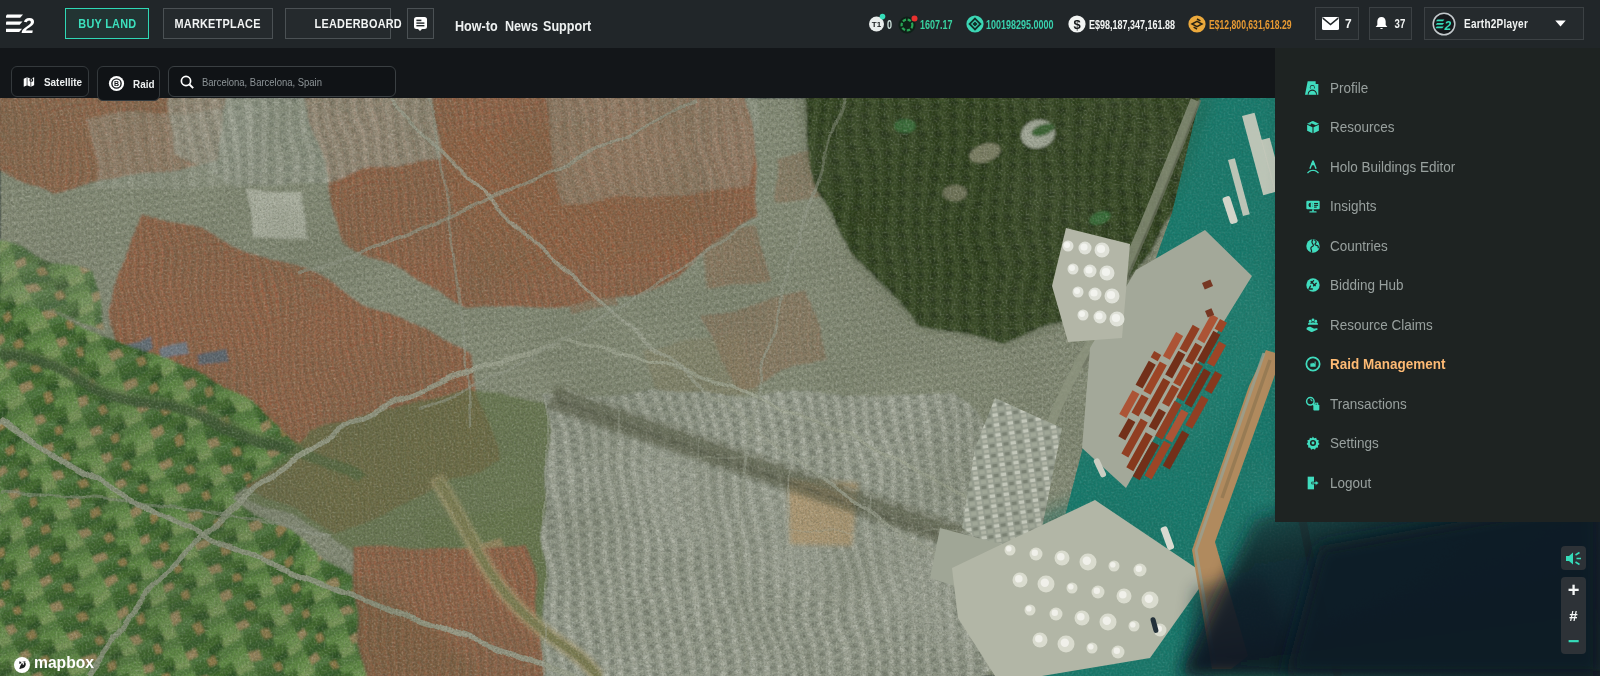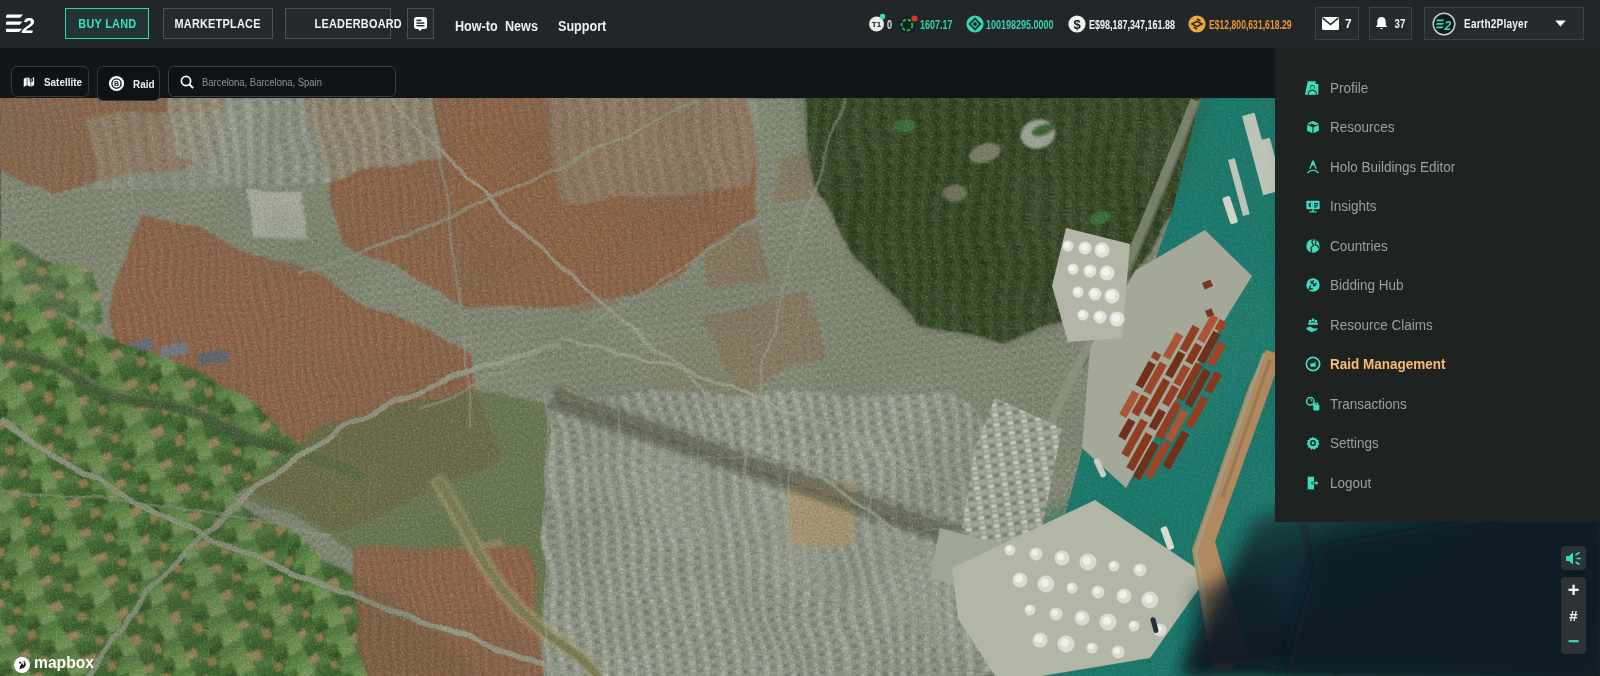--- a/index.html
+++ b/index.html
@@ -369,21 +369,21 @@
     <svg width="15" height="15" viewBox="0 0 15 15">
         <rect x="1" y="1" width="13" height="12" rx="2.5" fill="#fff"></rect>
         <rect x="3.4" y="3.6" width="5" height="1.6" fill="#212629"></rect>
         <rect x="3.4" y="6.4" width="8" height="1.4" fill="#212629"></rect>
         <rect x="3.4" y="9" width="8" height="1.4" fill="#212629"></rect>
         <path d="M5,13 l2,2 2,-2z" fill="#fff"></path>
       </svg>
   </div>
   <div class="navlink" style="left:455px;"><span>How-to</span></div>
   <div class="navlink" style="left:505px;"><span>News</span></div>
-  <div class="navlink" style="left:558px;"><span>Support</span></div>
+  <div class="navlink" style="left:543px;"><span>Support</span></div>
 
   <svg class="abs" style="left:861px;top:13px" width="26" height="22" viewBox="0 0 26 22">
     <circle cx="15.5" cy="11" r="7.5" fill="#e9edec"></circle>
     <text x="15.5" y="13.8" font-size="8" font-weight="bold" fill="#15181a" text-anchor="middle">T1</text>
     <circle cx="21.5" cy="3.6" r="2.8" fill="#35dcb9"></circle>
   </svg>
   <div class="wnum" style="left:886.5px;color:#cfe3dd;z-index:5;">0</div>
   <svg class="abs" style="left:898px;top:15px" width="24" height="22" viewBox="0 0 24 22">
     <circle cx="9" cy="10" r="8.6" fill="#0f2018"></circle>
     <circle cx="9" cy="10" r="5.4" fill="none" stroke="#28a455" stroke-width="2.2" stroke-dasharray="3.4 1.7"></circle>

